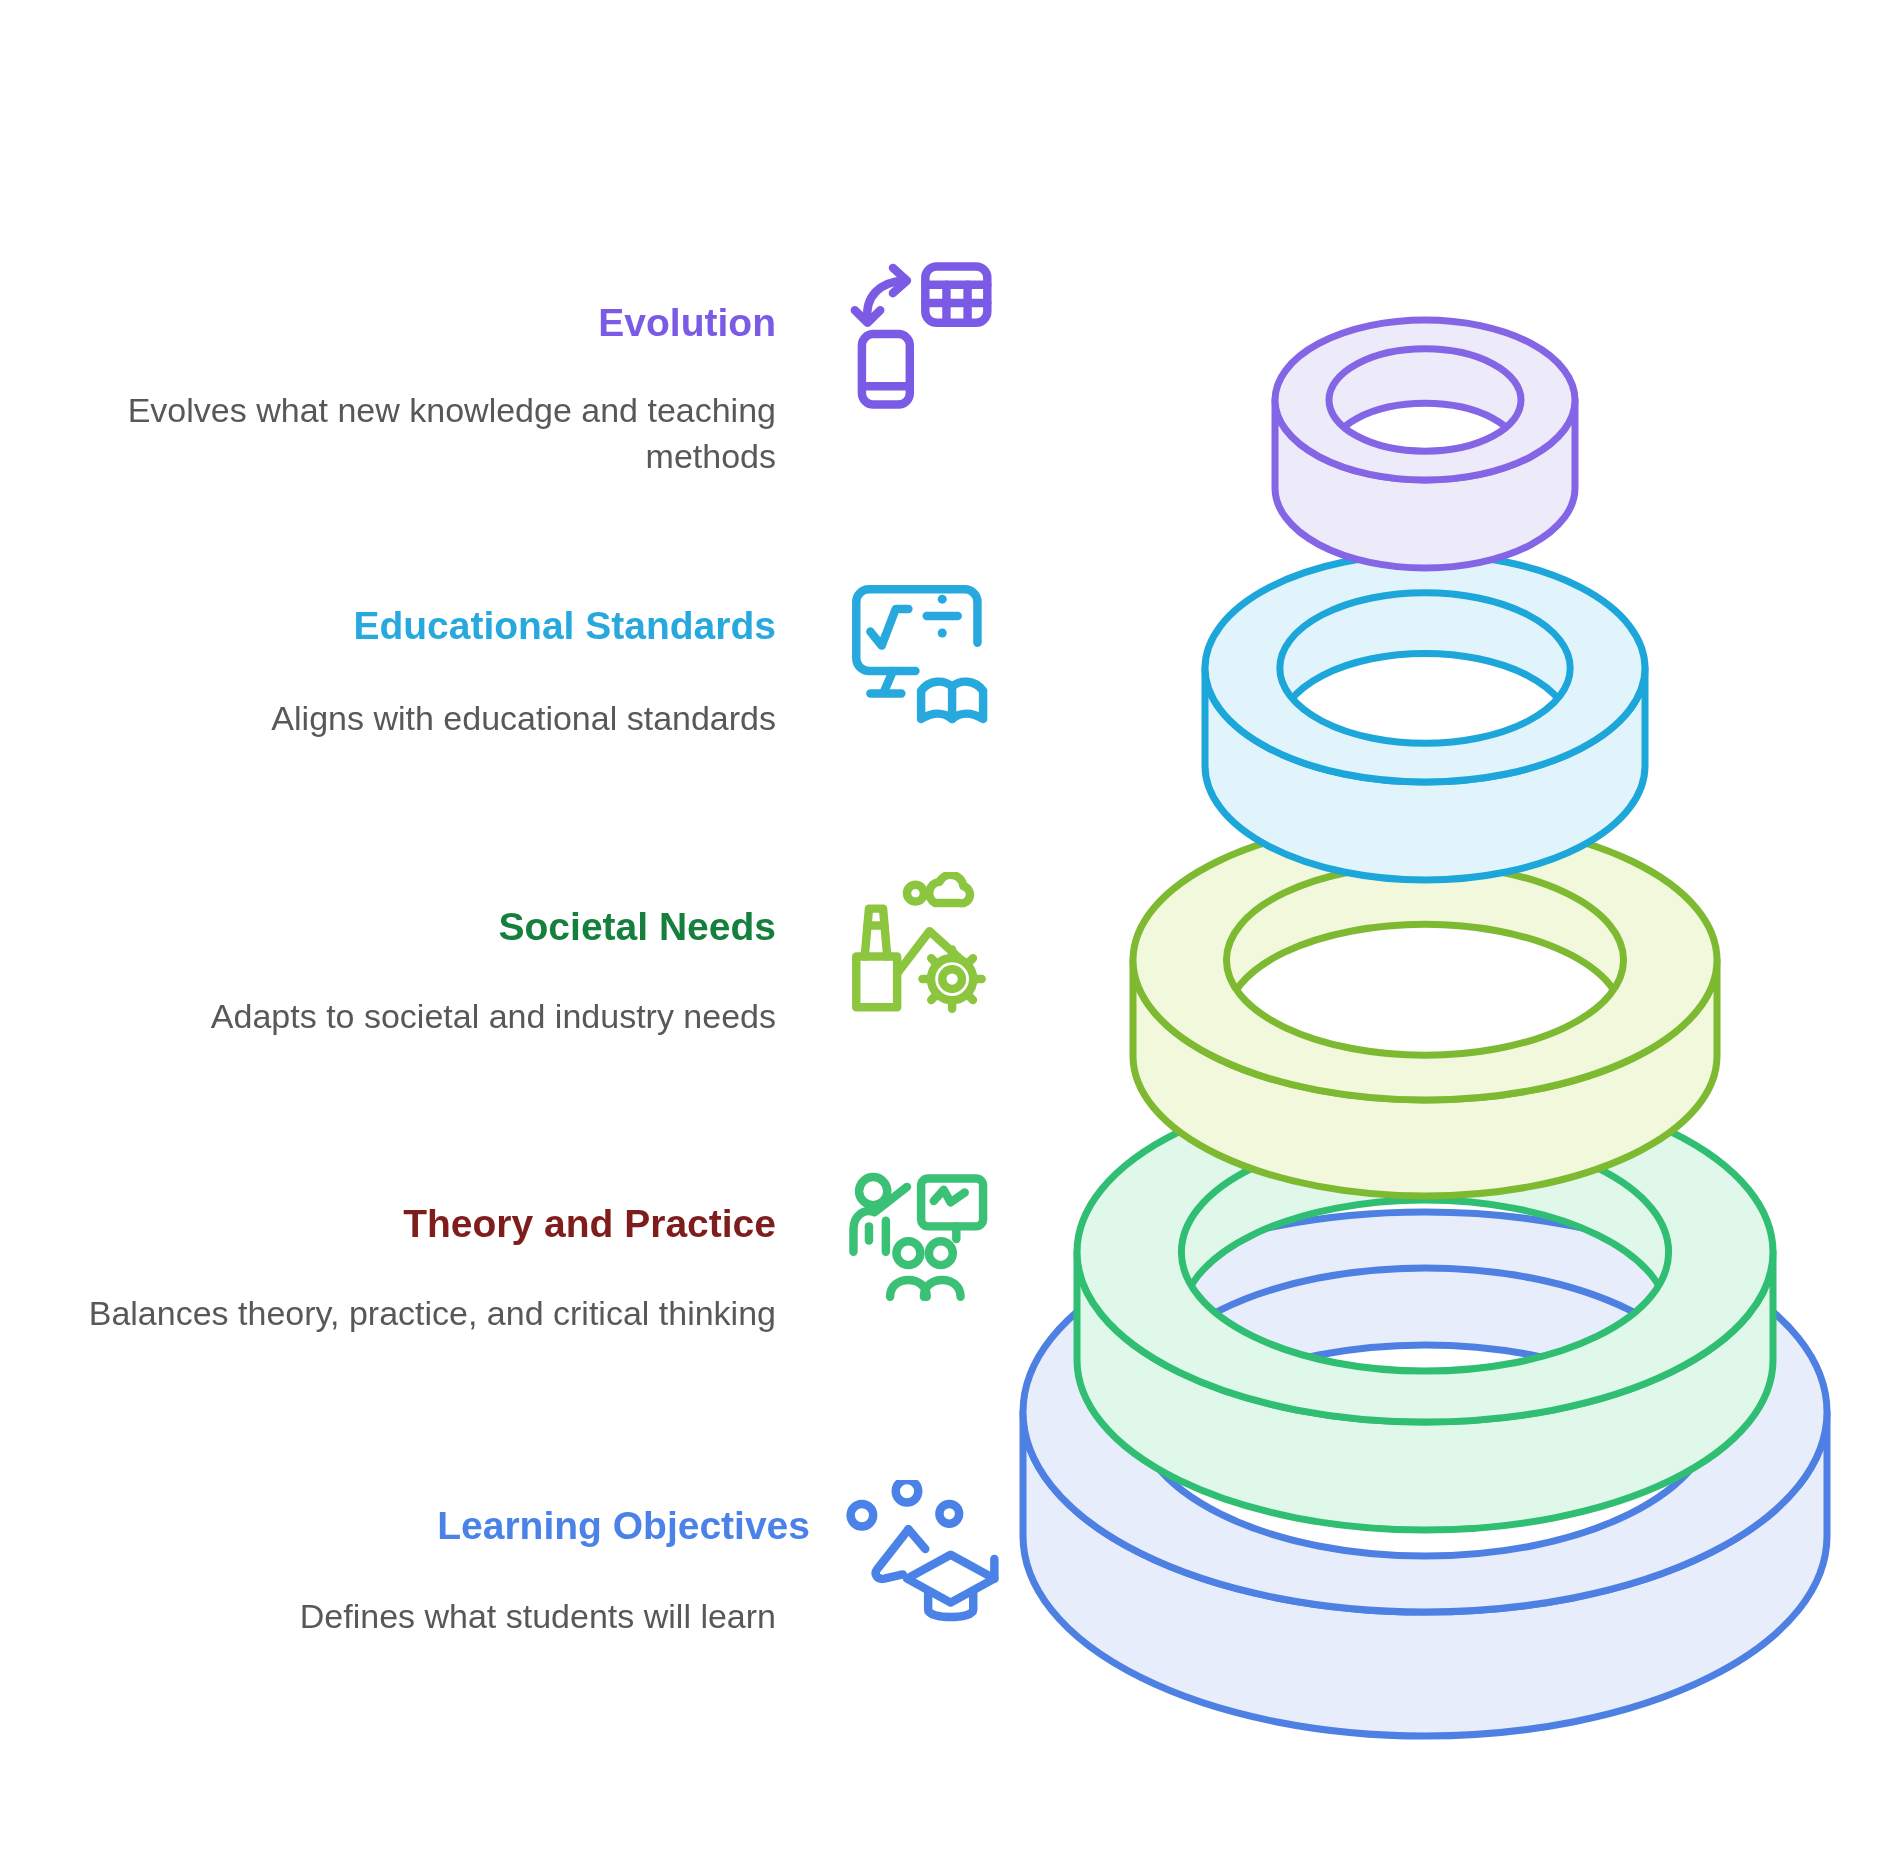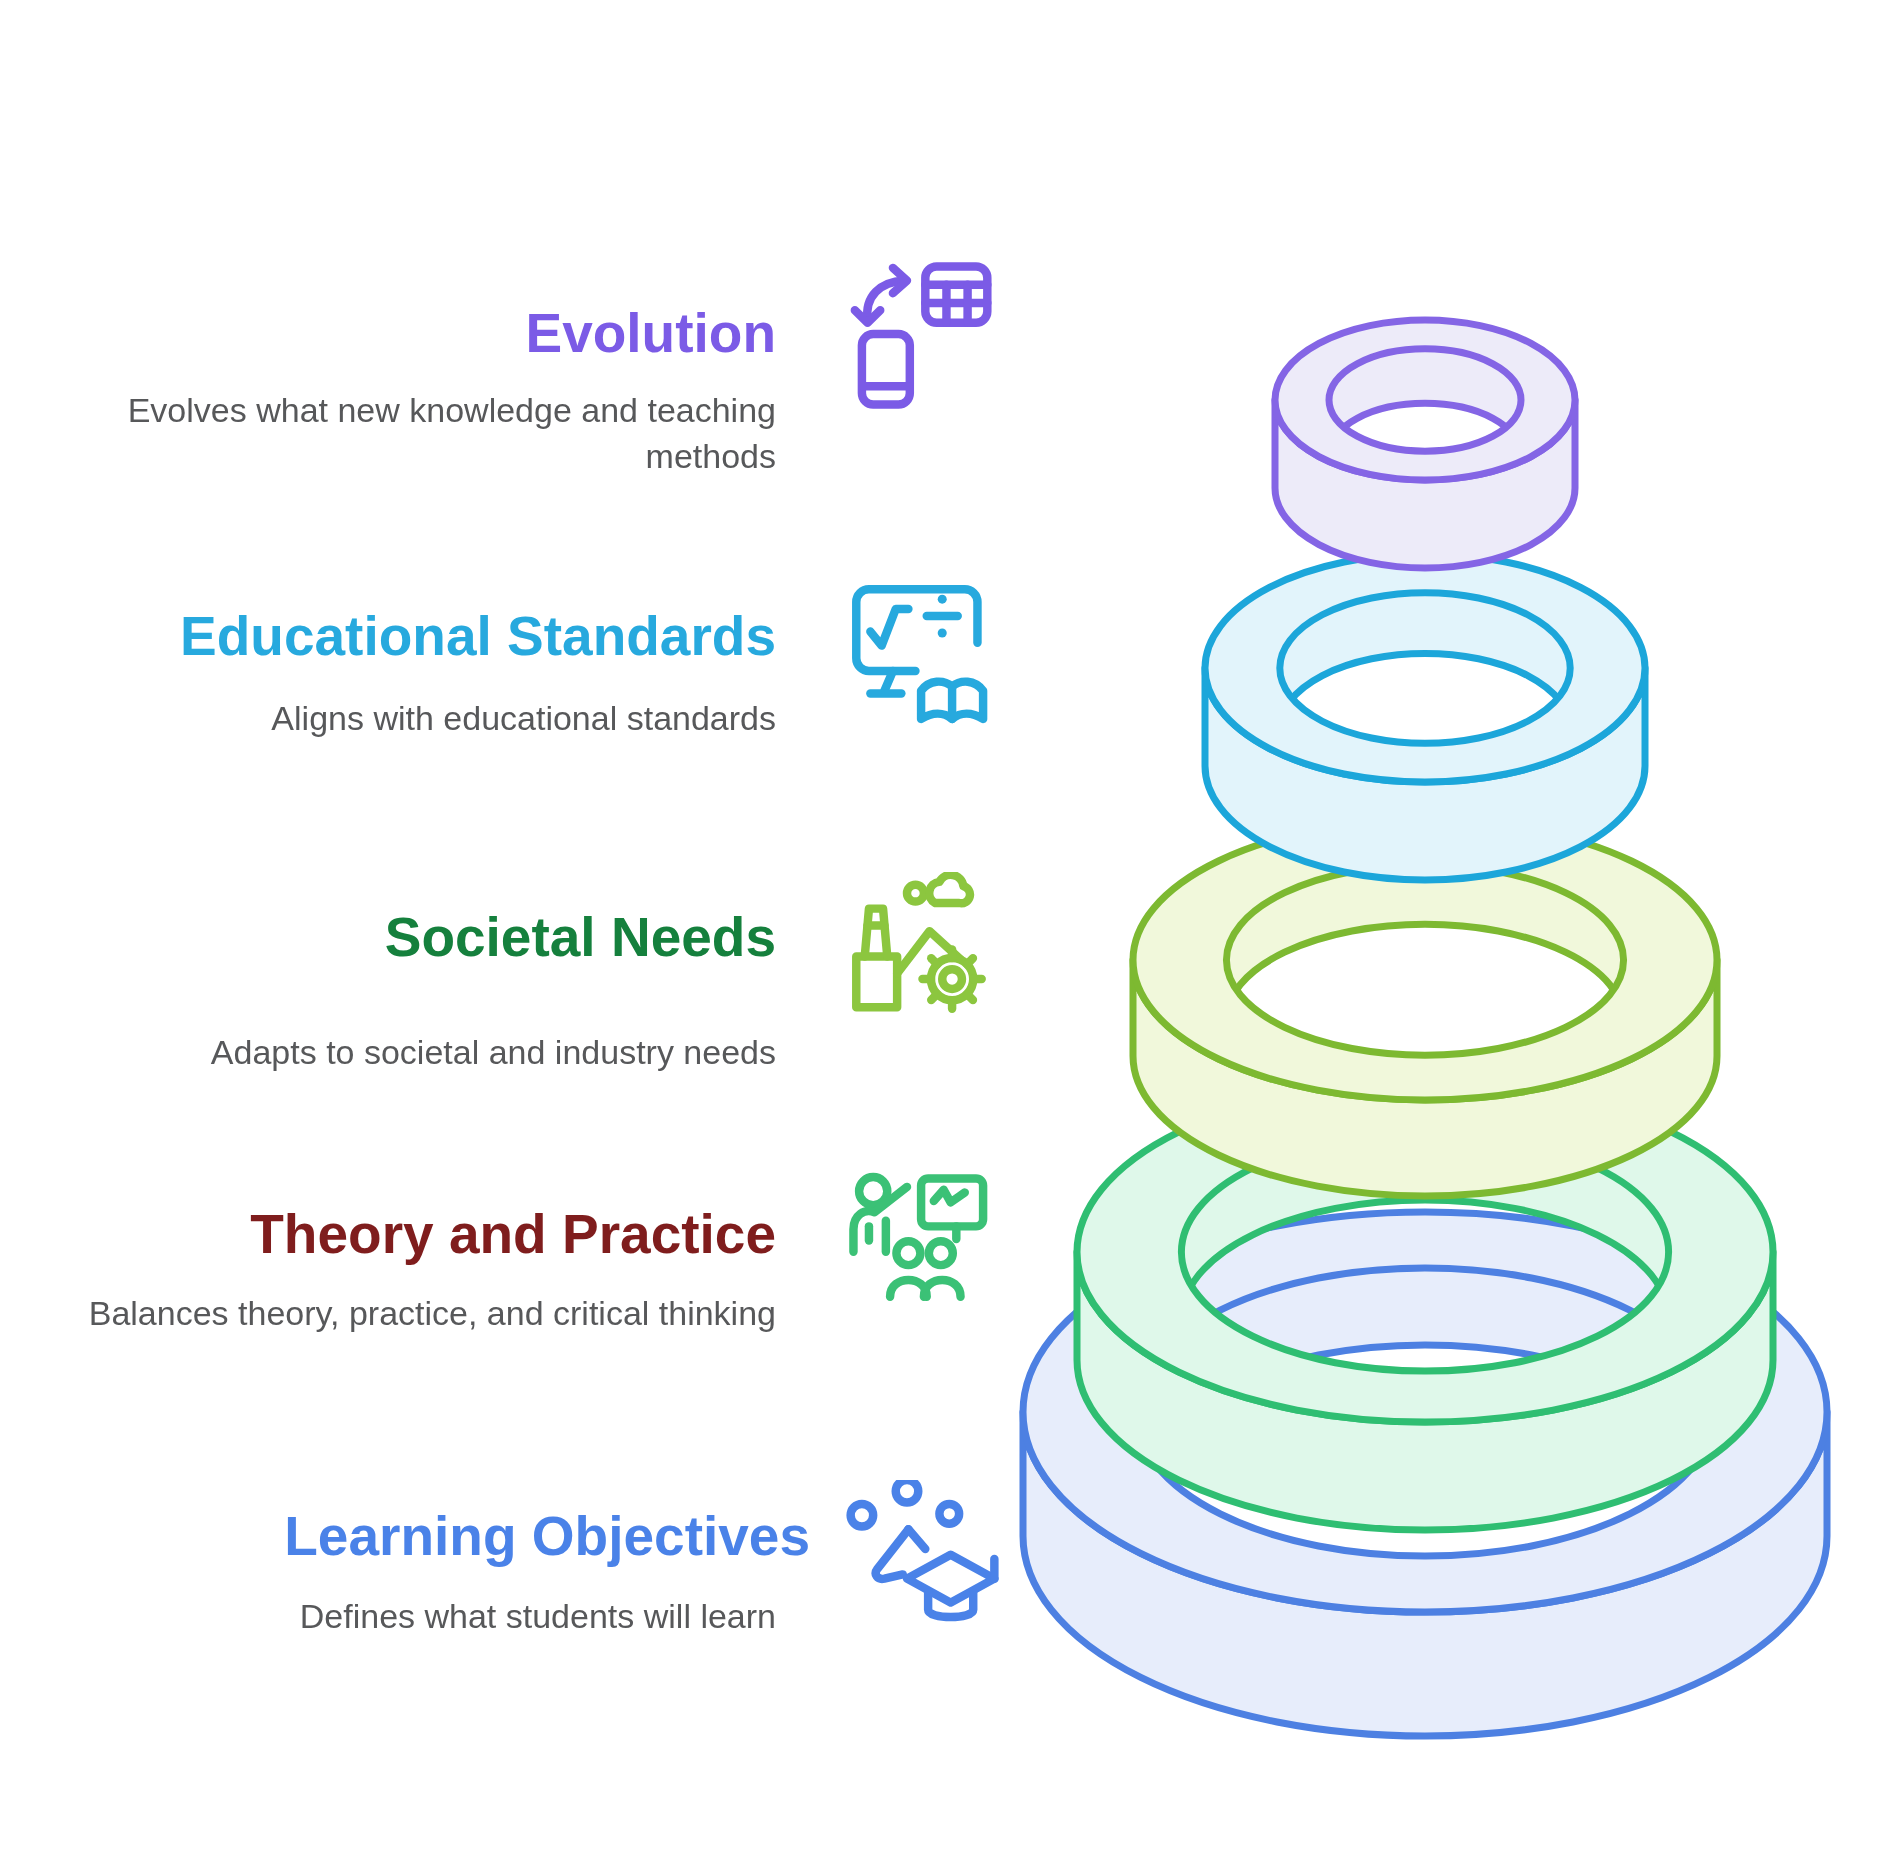--- a/index.html
+++ b/index.html
@@ -12,35 +12,35 @@
   }
   .title{
     position:absolute;top:108px;left:60px;width:1520px;
     text-align:center;
     font-size:50px;font-weight:700;color:#4A4A4A;
     letter-spacing:0.5px;
   }
   .head{
     position:absolute;left:0;width:776px;
     text-align:right;
-    font-size:55px;font-weight:700;line-height:1.2;
+    font-size:39px;font-weight:700;line-height:1.2;
   }
   .desc{
     position:absolute;left:0;width:776px;
     text-align:right;
     font-size:34px;line-height:1.35;color:#57585A;
   }
   .icn{
     position:absolute;left:845px;width:155px;height:155px;
   }
   .icn svg{width:100%;height:100%;display:block;}
   .icn svg *{vector-effect:none;}
   .s1 .head{top:300px}.s1 .desc{top:388px}.s1 .icn{top:258px}
   .s2 .head{top:603px}.s2 .desc{top:696px}.s2 .icn{top:578px}
-  .s3 .head{top:904px}.s3 .desc{top:1030px}.s3 .icn{top:872px}
+  .s3 .head{top:904px}.s3 .desc{top:994px}.s3 .icn{top:872px}
   .s4 .head{top:1201px}.s4 .desc{top:1291px}.s4 .icn{top:1170px}
   .s5 .head{top:1503px}.s5 .desc{top:1594px}.s5 .icn{top:1480px}
   #rings{position:absolute;top:0;left:0;width:1889px;height:1865px;pointer-events:none;}
 </style>
 </head>
 <body>
 
 <div class="stage">
 
 

